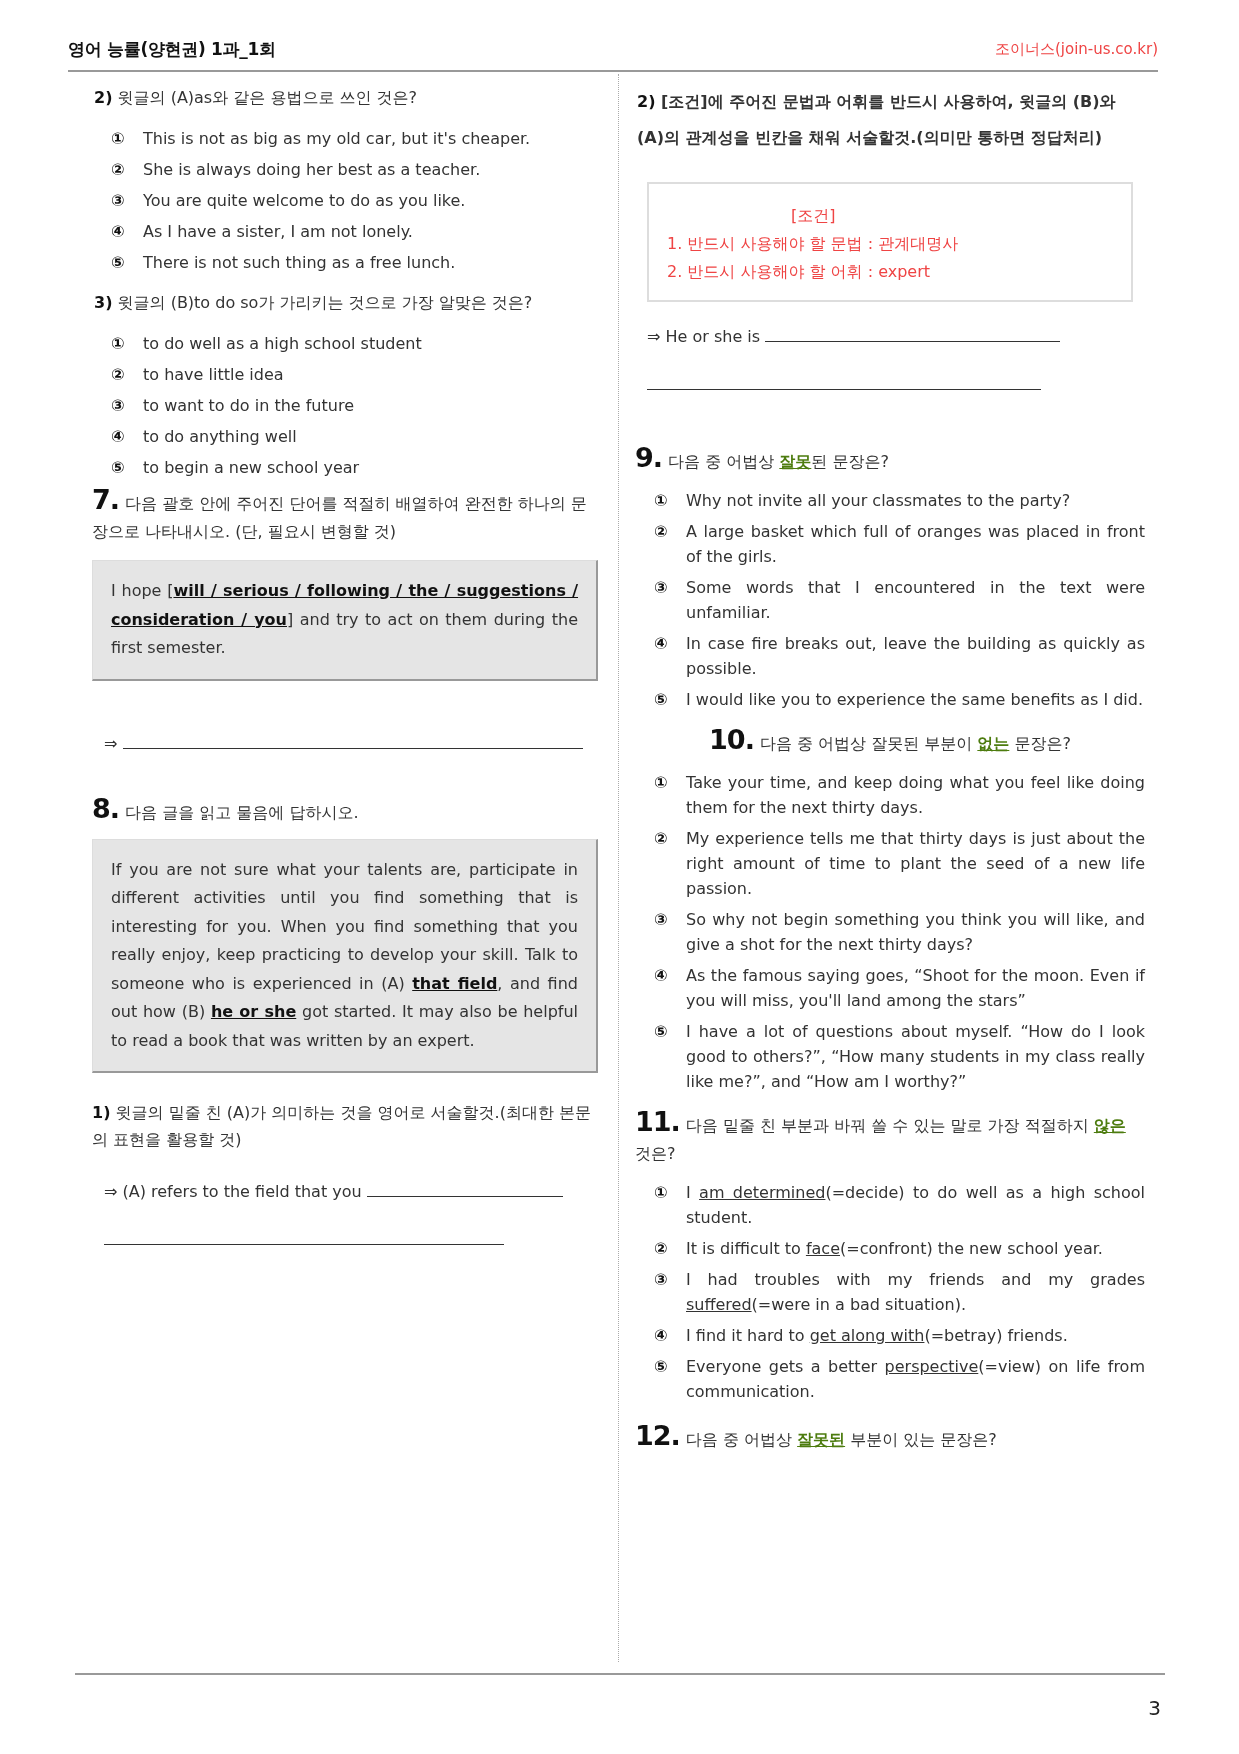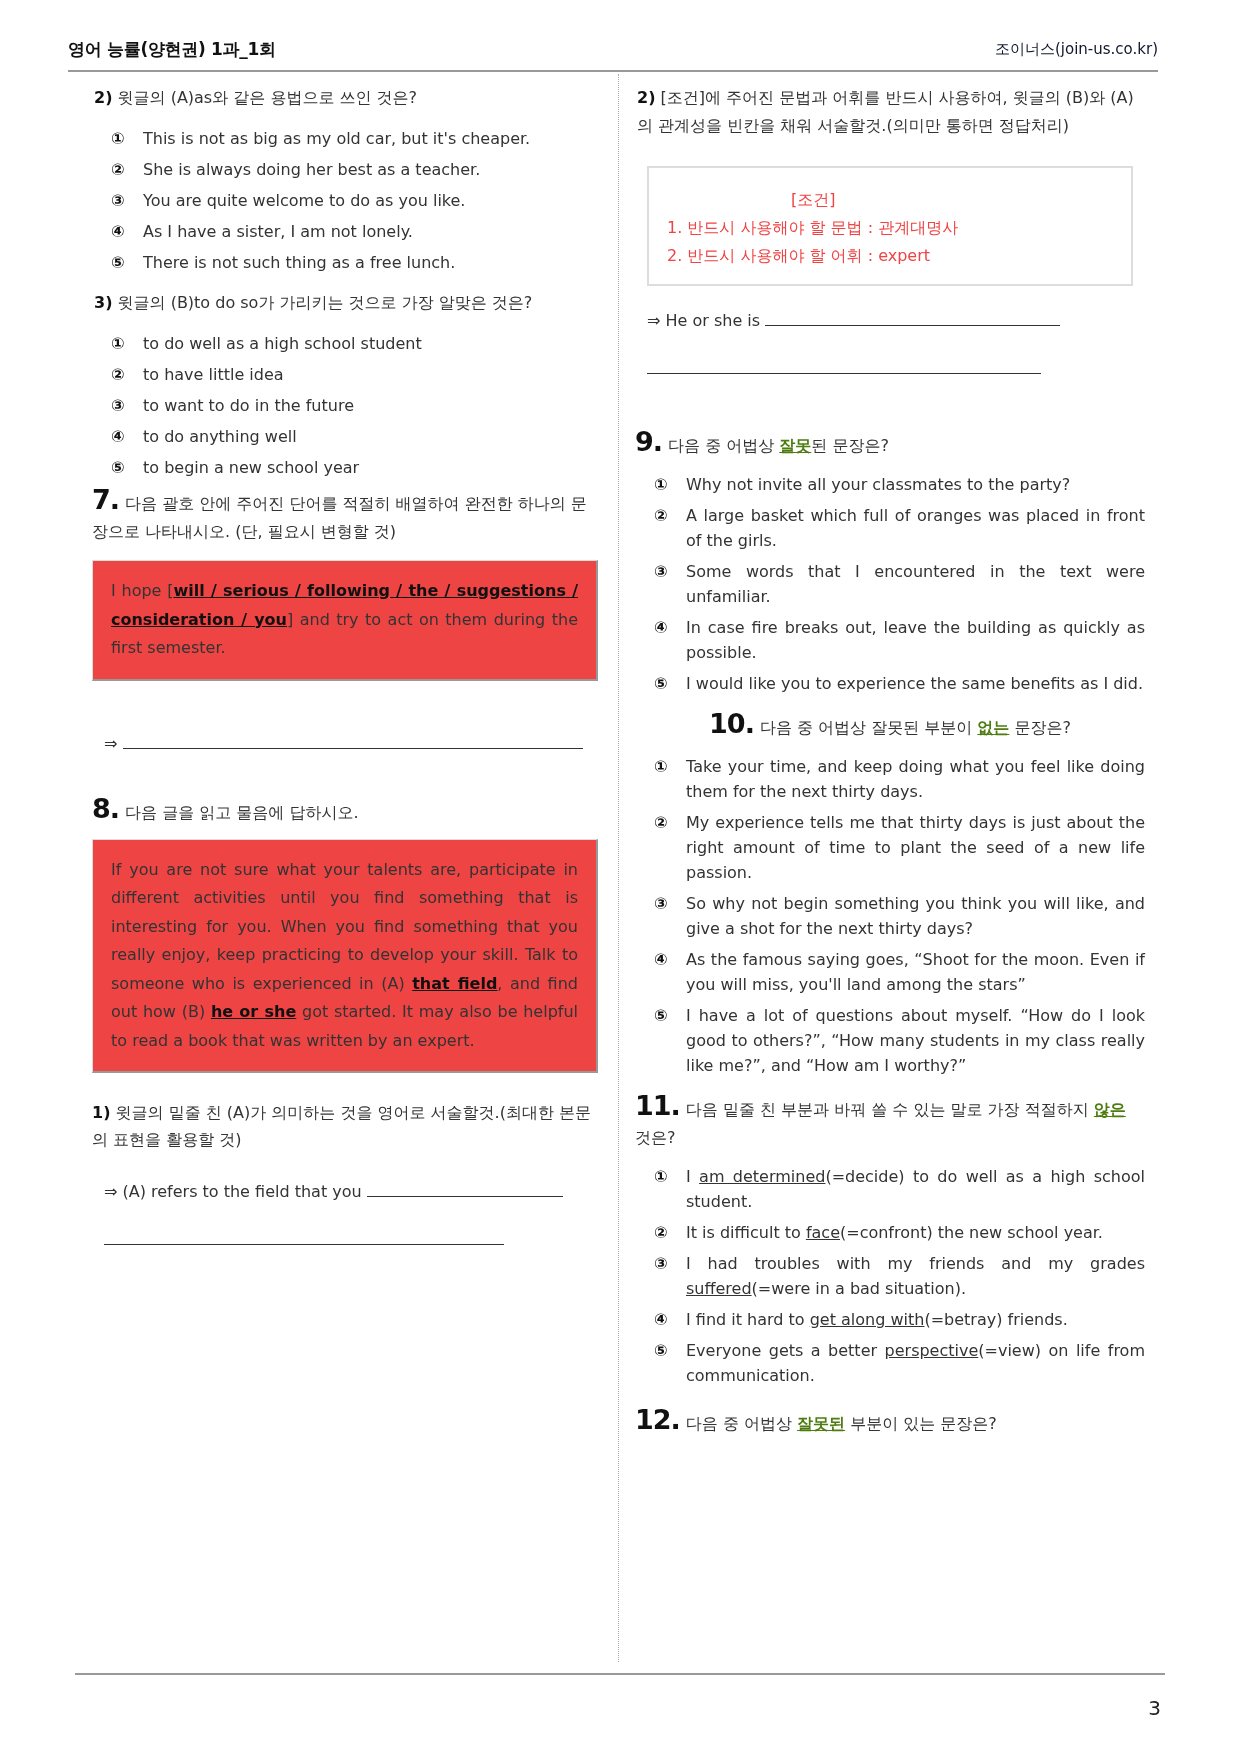--- a/index.html
+++ b/index.html
@@ -1,21 +1,21 @@
 <!DOCTYPE html>
 <html><head>
 <meta charset="utf-8">
 <style>
   * { box-sizing: border-box; margin: 0; padding: 0; }
   html, body { width: 1239px; height: 1754px; background: #ffffff; }
   body { position: relative; font-family: "DejaVu Sans", "Liberation Sans", sans-serif; color: #222; overflow: hidden; }
 
   .header { position: absolute; left: 68px; top: 36px; width: 1090px; height: 36px; border-bottom: 2px solid #999; }
   .header .title { position: absolute; left: 0; top: 2px; font-size: 17px; font-weight: bold; color: #111; letter-spacing: -0.3px; }
-  .header .site { position: absolute; right: 0; top: 4px; font-size: 15px; color: #0f172a; }
+  .header .site { position: absolute; right: 0; top: 4px; font-size: 15px; color: #ef4444; }
 
   .divider { position: absolute; left: 618px; top: 74px; height: 1588px; border-left: 1px dotted #aaa; }
 
   .footer-line { position: absolute; left: 75px; top: 1673px; width: 1090px; border-top: 2px solid #999; }
   .page-num { position: absolute; right: 78px; top: 1696px; font-size: 20px; color: #222; }
 
   .col { position: absolute; }
   .col-left { left: 94px; width: 508px; }
   .col-right { left: 637px; width: 508px; }
 
@@ -25,21 +25,21 @@
   .q-head { font-size: 16px; line-height: 28px; color: #333; }
   .q-num { font-size: 27px; font-weight: bold; color: #111; margin-right: 6px; letter-spacing: -1px; }
   .emph { font-weight: bold; text-decoration: underline; color: #4d7c0f; }
 
   .opts { list-style: none; margin-left: 17px; }
   .opt { display: flex; font-size: 16px; line-height: 25px; color: #333; margin-bottom: 6px; text-align: justify; }
   .opt .mark { width: 32px; flex: 0 0 32px; font-size: 16px; color: #111; font-weight: bold; }
   .opt .txt { flex: 1; }
   .u { text-decoration: underline; }
 
-  .box { background: #ef4444; border-top: 1px solid #ddd; border-left: 1px solid #ddd; border-right: 2px solid #999; border-bottom: 2px solid #999; padding: 16px 18px; font-size: 16px; line-height: 28.5px; color: #333; text-align: justify; }
+  .box { background: #e5e5e5; border-top: 1px solid #ddd; border-left: 1px solid #ddd; border-right: 2px solid #999; border-bottom: 2px solid #999; padding: 16px 18px; font-size: 16px; line-height: 28.5px; color: #333; text-align: justify; }
   .box b.ul { text-decoration: underline; color: #111; }
 
   .cond-box { border: 2px solid #ddd; padding: 18px 18px 14px 18px; font-size: 16px; line-height: 28px; color: #ef4444; }
   .cond-title { padding-left: 124px; }
 
   .answer { font-size: 16px; color: #333; line-height: 26px; }
   .blank { display: inline-block; border-bottom: 1px solid #333; height: 18px; vertical-align: baseline; }
 </style>
 </head>
 <body>
@@ -133,21 +133,21 @@
     <span>⇒ (A) refers to the field that you</span>
     <span class="blank" style="width: 196px;"></span>
   </div>
   <div class="answer" style="margin-top: 22px; margin-left: 10px;">
     <span class="blank" style="width: 400px;"></span>
   </div>
 </div>
 
 <div class="col col-right" style="top: 84px;">
 
-  <div class="sub-q" style="line-height: 28px;">
+  <div class="sub-q" style="line-height: 36px; font-weight: bold;">
     <b>2)</b>
     <span>[조건]에 주어진 문법과 어휘를 반드시 사용하여, 윗글의 (B)와 (A)의 관계성을 빈칸을 채워 서술할것.(의미만 통하면 정답처리)</span>
   </div>
   <div class="cond-box" style="margin-top: 26px; margin-left: 10px; width: 486px;">
     <div class="cond-title">[조건]</div>
     <div>1. 반드시 사용해야 할 문법 : 관계대명사</div>
     <div>2. 반드시 사용해야 할 어휘 : expert</div>
   </div>
   <div class="answer" style="margin-top: 22px; margin-left: 10px;">
     <span>⇒ He or she is</span>

